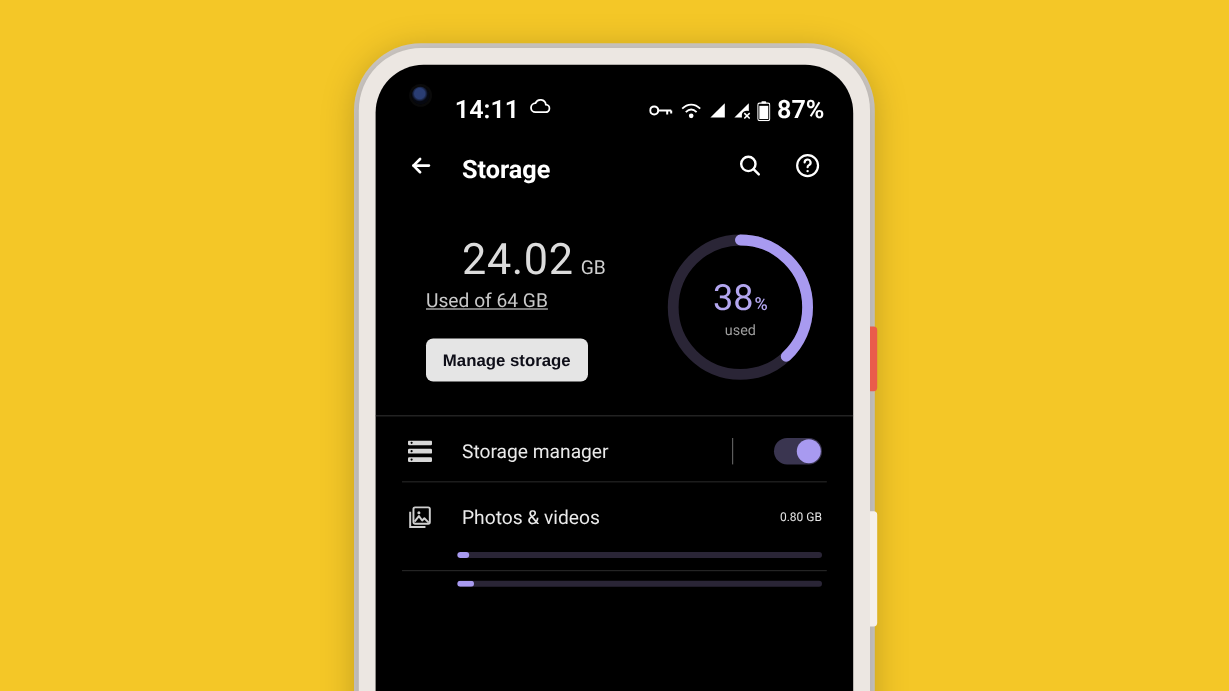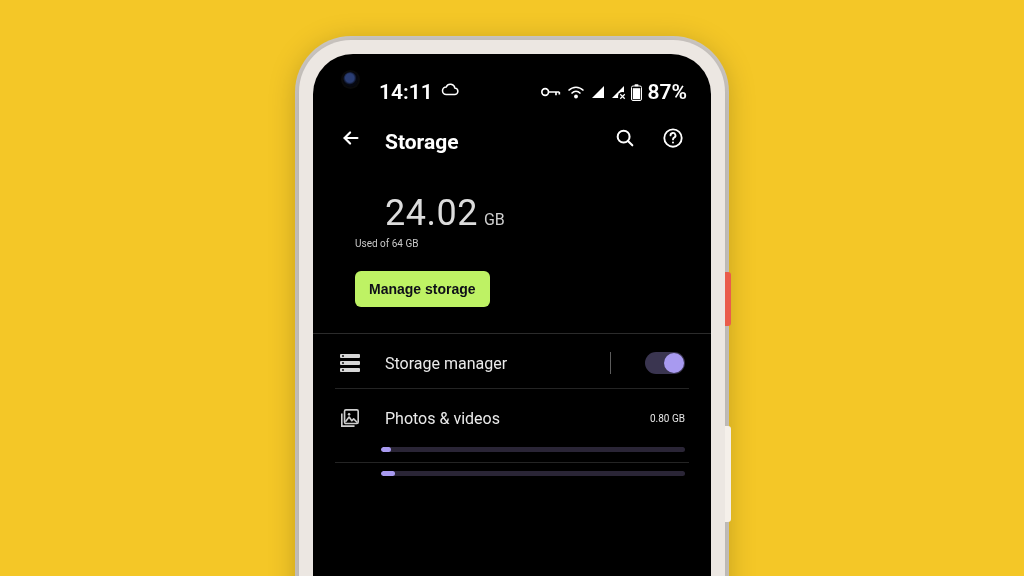--- a/index.html
+++ b/index.html
@@ -66,24 +66,24 @@
   .icon-btn { width:28px; height:28px; display:flex; align-items:center; justify-content:center; color:#f0f0f0; }
 
   .summary {
     display:flex; align-items:center; justify-content:space-between;
     padding: 28px 30px 26px 42px;
   }
   .summary-left { display:flex; flex-direction:column; align-items:flex-start; }
   .used-row { display:flex; align-items:baseline; gap:6px;margin-left:30px; }
   .used-value { font-size:36px; font-weight:400; color:#dcdcdc; letter-spacing:0.5px;}
   .used-unit { font-size:16px; font-weight:400; color:#cfcfcf; }
-  .used-sub { font-size:10px; color:#c9c9c9; margin-top:4px; }
+  .used-sub { font-size:16px; color:#c9c9c9; margin-top:4px;text-decoration:underline; }
   .manage-btn {
     margin-top:22px;
-    background:#bef264; color:#0e0e18;
+    background:#e5e5e5; color:#0e0e18;
     font-size:14px; font-weight:700;
     padding:10px 14px; border-radius:6px;
     border:none;
   }
 
   .ring-wrap { position:relative; width:128px; height:128px; }
   .ring-wrap svg { position:absolute; inset:0; }
   .ring-center {
     position:absolute; inset:0;
     display:flex; flex-direction:column; align-items:center; justify-content:center;
@@ -219,20 +219,33 @@
     <div class="summary">
       <div class="summary-left">
         <div class="used-row">
           <span class="used-value">24.02</span>
           <span class="used-unit">GB</span>
         </div>
         <div class="used-sub">Used of 64 GB</div>
         <button class="manage-btn">Manage storage</button>
       </div>
 
+      <div class="ring-wrap">
+        <svg viewBox="0 0 128 128">
+          <circle cx="64" cy="64" r="56" fill="none" stroke="#2a2536" stroke-width="9"></circle>
+          <circle id="ring-arc" cx="64" cy="64" r="56" fill="none" stroke="#a89af0" stroke-width="9" stroke-linecap="round" transform="rotate(-90 64 64)" stroke-dasharray="351.86" stroke-dashoffset="218.15"></circle>
+        </svg>
+        <div class="ring-center">
+          <div class="ring-pct-row">
+            <span class="ring-pct">38</span>
+            <span class="ring-sign">%</span>
+          </div>
+          <span class="ring-sub">used</span>
+        </div>
+      </div>
     </div>
 
     <div class="divider"></div>
 
     <div class="rows">
 
       <div class="row">
         <span class="lead-icon">
           <svg width="20" height="18" viewBox="0 0 20 18" fill="#d7d7d7">
             <rect x="0" y="0" width="20" height="4" rx="1"></rect>

